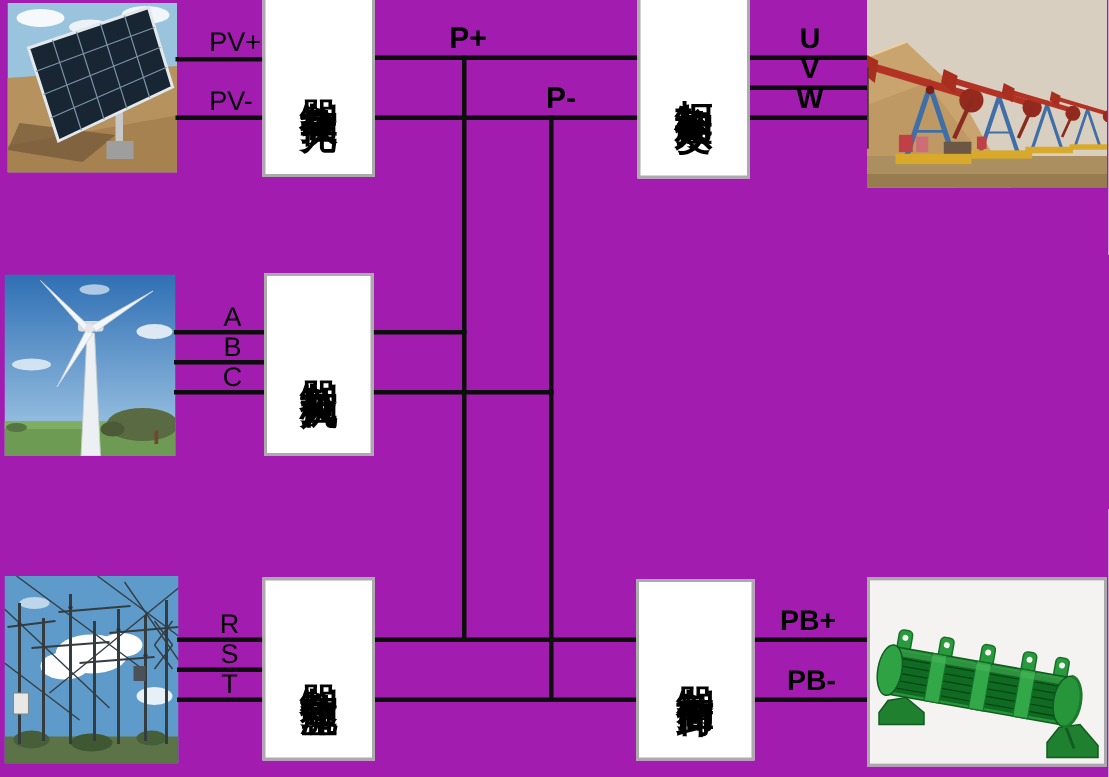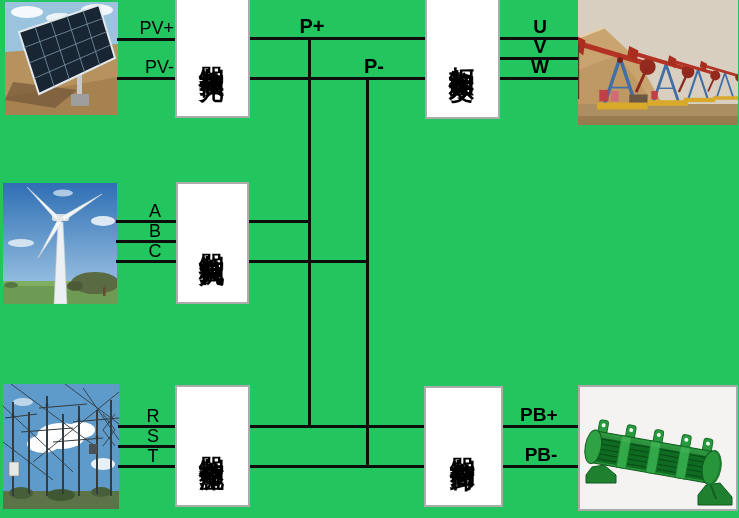--- a/index.html
+++ b/index.html
@@ -1,17 +1,17 @@
 <!DOCTYPE html>
 <html><head>
 <meta charset="utf-8">
 <style>
   html,body{margin:0;padding:0;background:#fff;}
   body{font-family:"Liberation Sans","DejaVu Sans",sans-serif;}
-  .canvas{position:relative;width:739px;height:518px;background:#22c55e;overflow:hidden;}
+  .canvas{position:relative;width:739px;height:518px;background:#a21caf;overflow:hidden;}
   .photo{position:absolute;line-height:0;}
   .wire{position:absolute;background:#0d0d0d;}
   .ctrl-box{position:absolute;background:#fff;border:2px solid #ababab;box-sizing:border-box;
             display:flex;align-items:center;justify-content:center;z-index:3;}
   .ctrl-box .vtext{writing-mode:vertical-rl;text-orientation:upright;font-weight:bold;
             font-size:25px;letter-spacing:-2.5px;color:#000;white-space:nowrap;}
   .lbl{position:absolute;color:#000;z-index:4;line-height:1;}
   .lbl.reg{font-size:18px;font-weight:500;}
   .lbl.bld{font-size:19px;font-weight:700;}
   .lbl.big{font-size:20px;font-weight:700;}
@@ -259,21 +259,21 @@
     <span class="vtext">风机控制器</span>
   </div>
   <div class="ctrl-box" style="left:175px;top:385px;width:75px;height:122px;">
     <span class="vtext">整流控制器</span>
   </div>
   <div class="ctrl-box" style="left:424px;top:386px;width:79px;height:121px;">
     <span class="vtext">卸荷控制器</span>
   </div>
 
   <div class="lbl reg" style="left:134px;top:19px;width:40px;text-align:right;">PV+</div>
-  <div class="lbl reg" style="left:134px;top:58px;width:40px;text-align:right;">PV-</div>
+  <div class="lbl reg" style="left:134px;top:58px;width:40px;text-align:center;">PV-</div>
   <div class="lbl big" style="left:296px;top:16px;width:32px;text-align:center;">P+</div>
   <div class="lbl big" style="left:358px;top:56px;width:32px;text-align:center;">P-</div>
   <div class="lbl bld" style="left:528px;top:17px;width:24px;text-align:center;">U</div>
   <div class="lbl bld" style="left:528px;top:37px;width:24px;text-align:center;">V</div>
   <div class="lbl bld" style="left:528px;top:57px;width:24px;text-align:center;">W</div>
   <div class="lbl reg" style="left:142px;top:202px;width:26px;text-align:center;">A</div>
   <div class="lbl reg" style="left:142px;top:222px;width:26px;text-align:center;">B</div>
   <div class="lbl reg" style="left:142px;top:242px;width:26px;text-align:center;">C</div>
   <div class="lbl reg" style="left:140px;top:407px;width:26px;text-align:center;">R</div>
   <div class="lbl reg" style="left:140px;top:427px;width:26px;text-align:center;">S</div>

